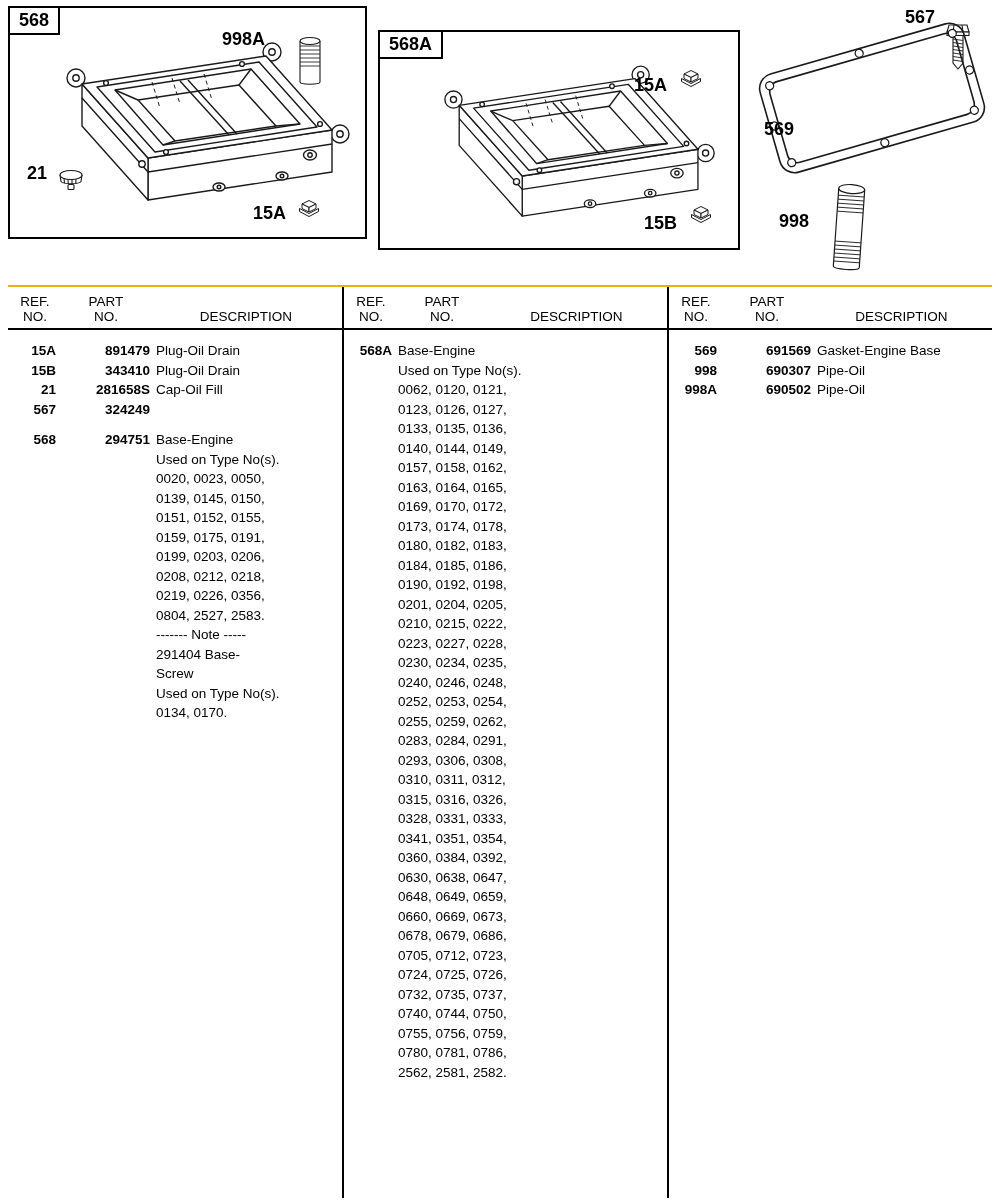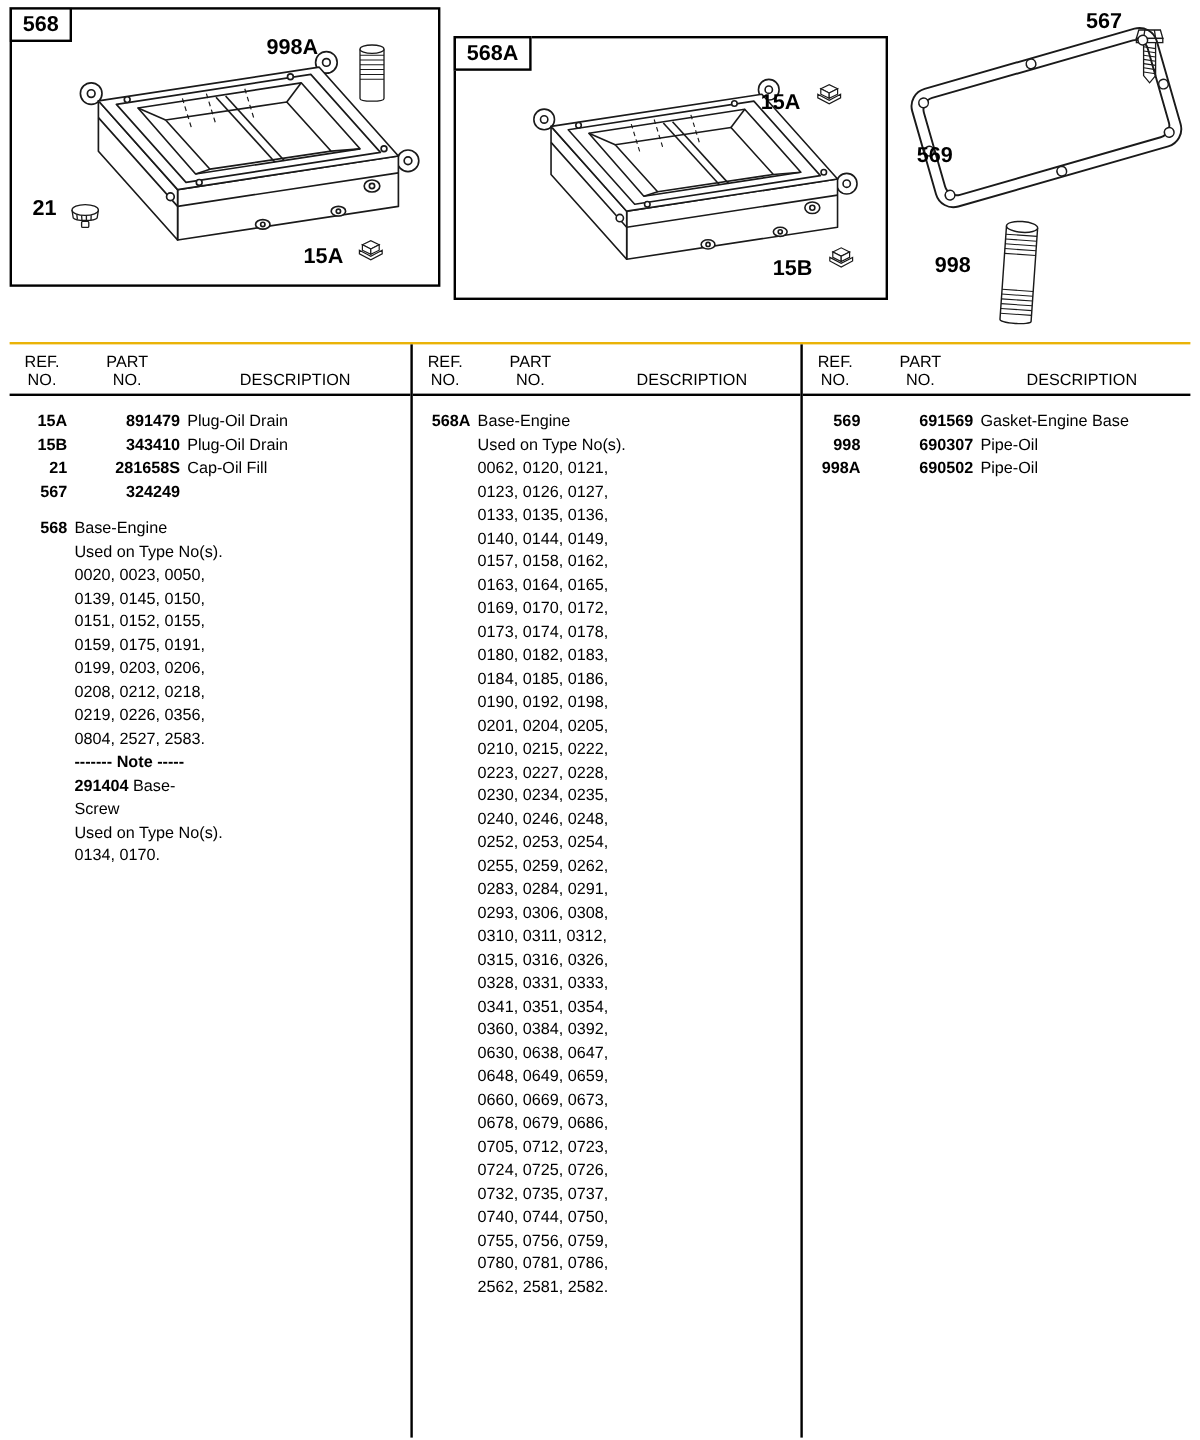--- a/index.html
+++ b/index.html
@@ -23,21 +23,21 @@
   .tcol:nth-child(2),.tcol:nth-child(3){width:325px;border-left:2px solid #000;}
   .thead{display:grid;grid-template-columns:42px 88px 1fr;column-gap:6px;
          padding:7px 6px 4px 6px;border-bottom:2px solid #000;
          font-size:13.5px;line-height:15px;align-items:end;}
   .thead .hcell{text-align:center;}
   .tbody{padding:11px 4px 0 6px;font-size:13.5px;line-height:19.5px;}
   .entry{display:grid;grid-template-columns:42px 88px 1fr;column-gap:6px;}
   .entry.gap{margin-top:11px;}
   .entry .ref,.entry .part{font-weight:bold;text-align:right;white-space:nowrap;}
   .dline{white-space:nowrap;}
-  .dline b{font-weight:bold;}
+  .dline b{font-weight:normal;}
 </style>
 </head>
 <body>
 
 <svg width="0" height="0" style="position:absolute" aria-hidden="true">
   <defs>
     <symbol id="pan-symbol" viewBox="0 0 345 200">
       <g fill="#fff" stroke="#1a1a1a" stroke-width="1.4" stroke-linejoin="round">
         <circle cx="62" cy="54" r="9"></circle>
         <circle cx="258" cy="28" r="9"></circle>
@@ -259,20 +259,21 @@
           <div class="desc">
             <div class="dline">Cap-Oil Fill</div>
           </div>
         </div>
         <div class="entry">
           <div class="ref">567</div>
           <div class="part">324249</div>
         </div>
         <div class="entry gap">
           <div class="ref">568</div>
+          <div class="part">294751</div>
           <div class="desc">
             <div class="dline">Base-Engine</div>
             <div class="dline">Used on Type No(s).</div>
             <div class="dline">0020, 0023, 0050,</div>
             <div class="dline">0139, 0145, 0150,</div>
             <div class="dline">0151, 0152, 0155,</div>
             <div class="dline">0159, 0175, 0191,</div>
             <div class="dline">0199, 0203, 0206,</div>
             <div class="dline">0208, 0212, 0218,</div>
             <div class="dline">0219, 0226, 0356,</div>

